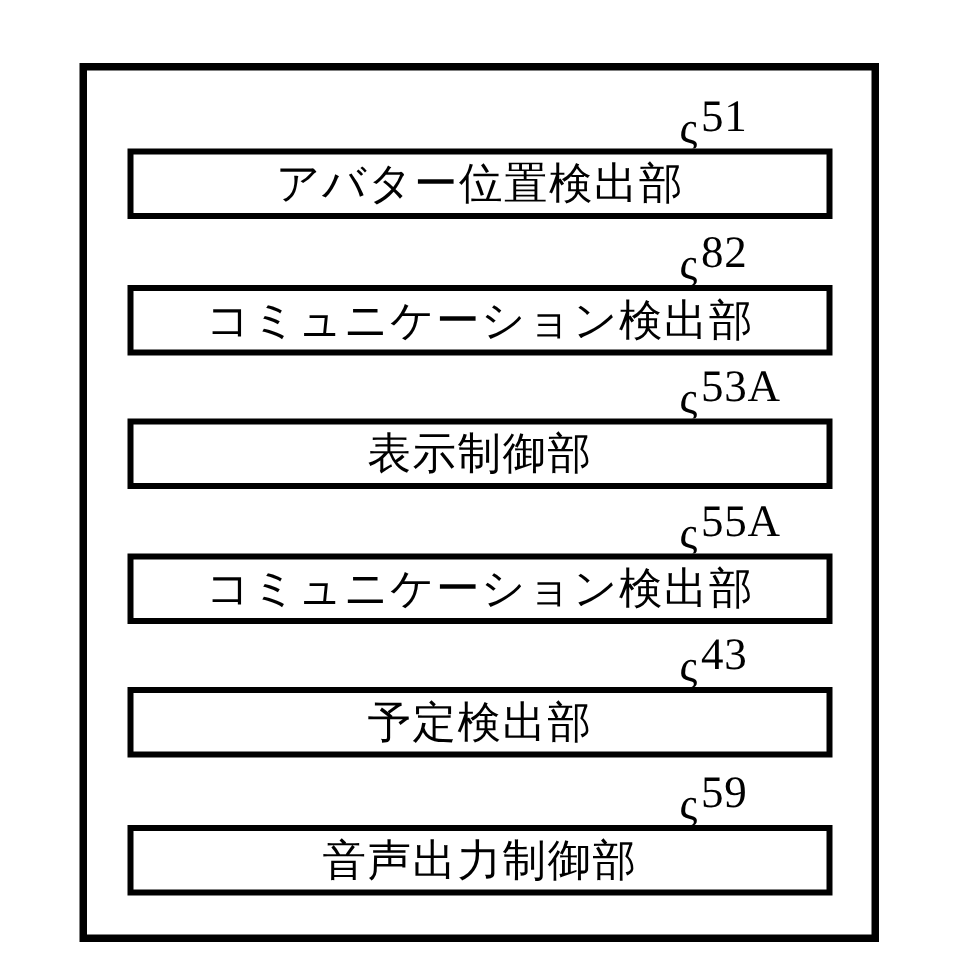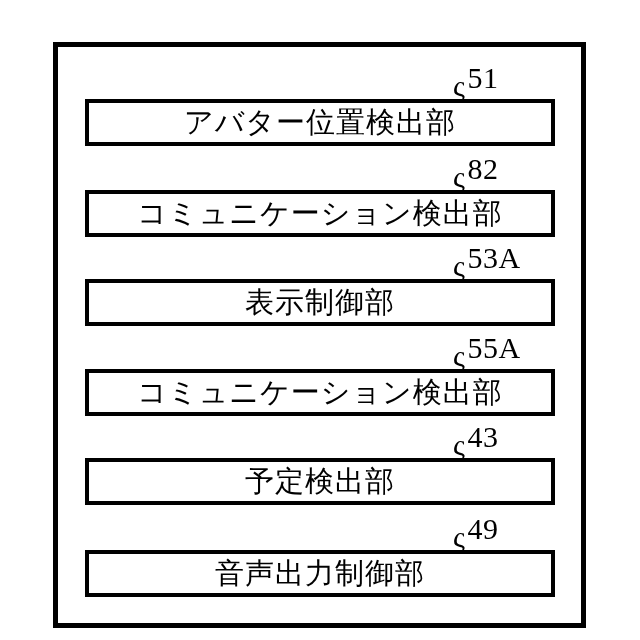--- a/index.html
+++ b/index.html
@@ -125,20 +125,20 @@
     <div class="ref-label">
       <span class="squiggle">ς</span><span>43</span>
     </div>
     <div class="box">
       <span class="box-text">予定検出部</span>
     </div>
   </div>
 
   <div class="block" style="top:550px">
     <div class="ref-label">
-      <span class="squiggle">ς</span><span>49</span>
+      <span class="squiggle">ς</span><span>59</span>
     </div>
     <div class="box">
       <span class="box-text">音声出力制御部</span>
     </div>
   </div>
 
 </div>
 
 </body></html>

